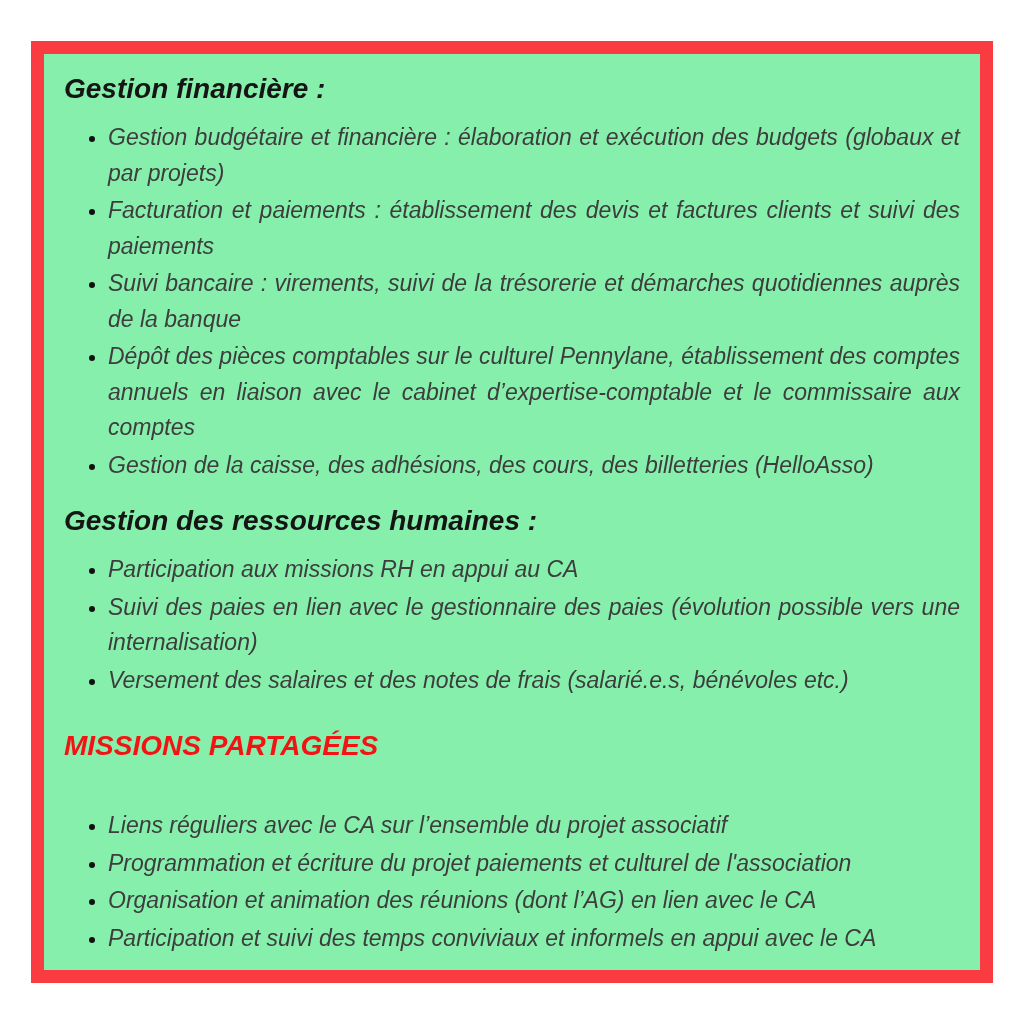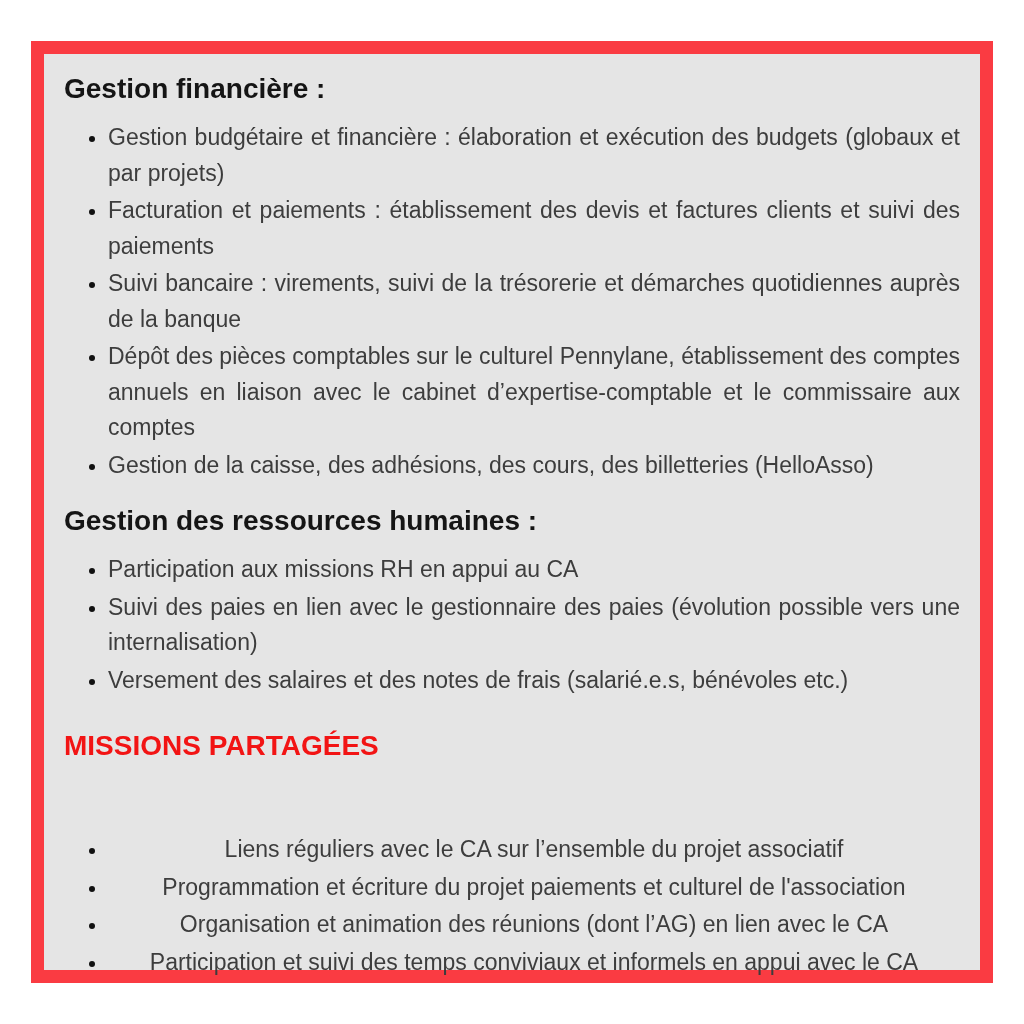--- a/index.html
+++ b/index.html
@@ -15,57 +15,58 @@
     font-family: "Liberation Sans", "DejaVu Sans", sans-serif;
     overflow: hidden;
   }
   .frame {
     position: absolute;
     left: 31px;
     right: 31px;
     top: 41px;
     bottom: 41px;
     border: 13px solid #fa3b42;
-    background: #e5e5e5;
+    background: #86efac;
     box-sizing: border-box;
     padding: 17px 20px 10px 20px;
+    font-style: italic;
   }
   h2 {
     margin: 0;
     font-size: 28px;
     line-height: 36px;
     font-weight: bold;
     color: #151515;
     letter-spacing: 0;
   }
   h2.red {
     color: #f21414;
     margin-top: 30px;
-    margin-bottom: 68px;
+    margin-bottom: 44px;
   }
   section.sec2 h2 { margin-top: 20px; }
   ul {
     margin: 13px 0 0 0;
     padding: 0 0 0 44px;
     list-style: disc;
   }
   li {
     font-size: 23px;
     line-height: 35.5px;
     color: #3d3d3d;
     text-align: justify;
     margin: 0 0 2px 0;
     padding-left: 0;
   }
   li::marker {
     color: #111111;
     font-size: 20px;
   }
   section.sec3 li {
-    text-align: center;
+    text-align: left;
   }
 </style>
 </head>
 <body>
 
 <div class="page">
   <div class="frame">
 
     <section class="sec1">
       <h2>Gestion financière :</h2>

